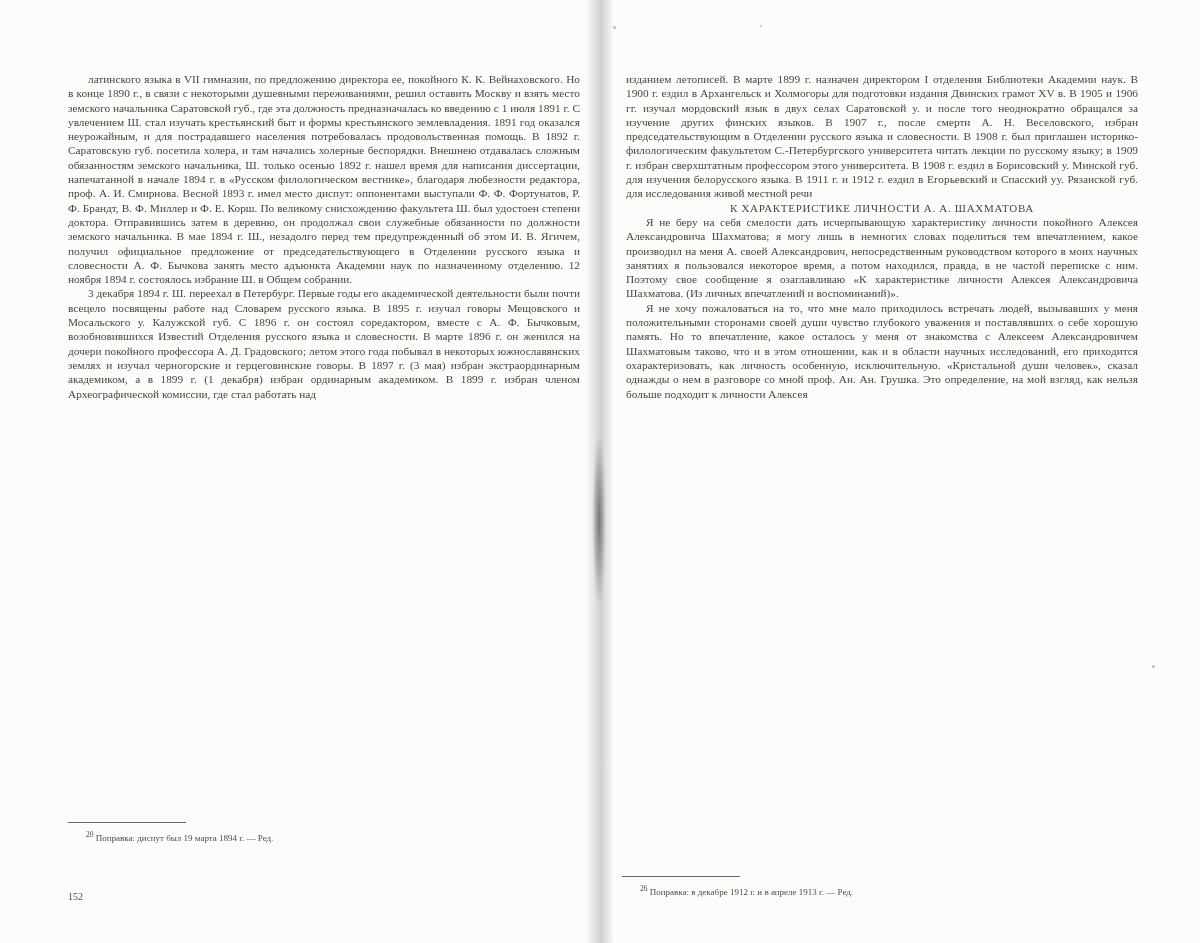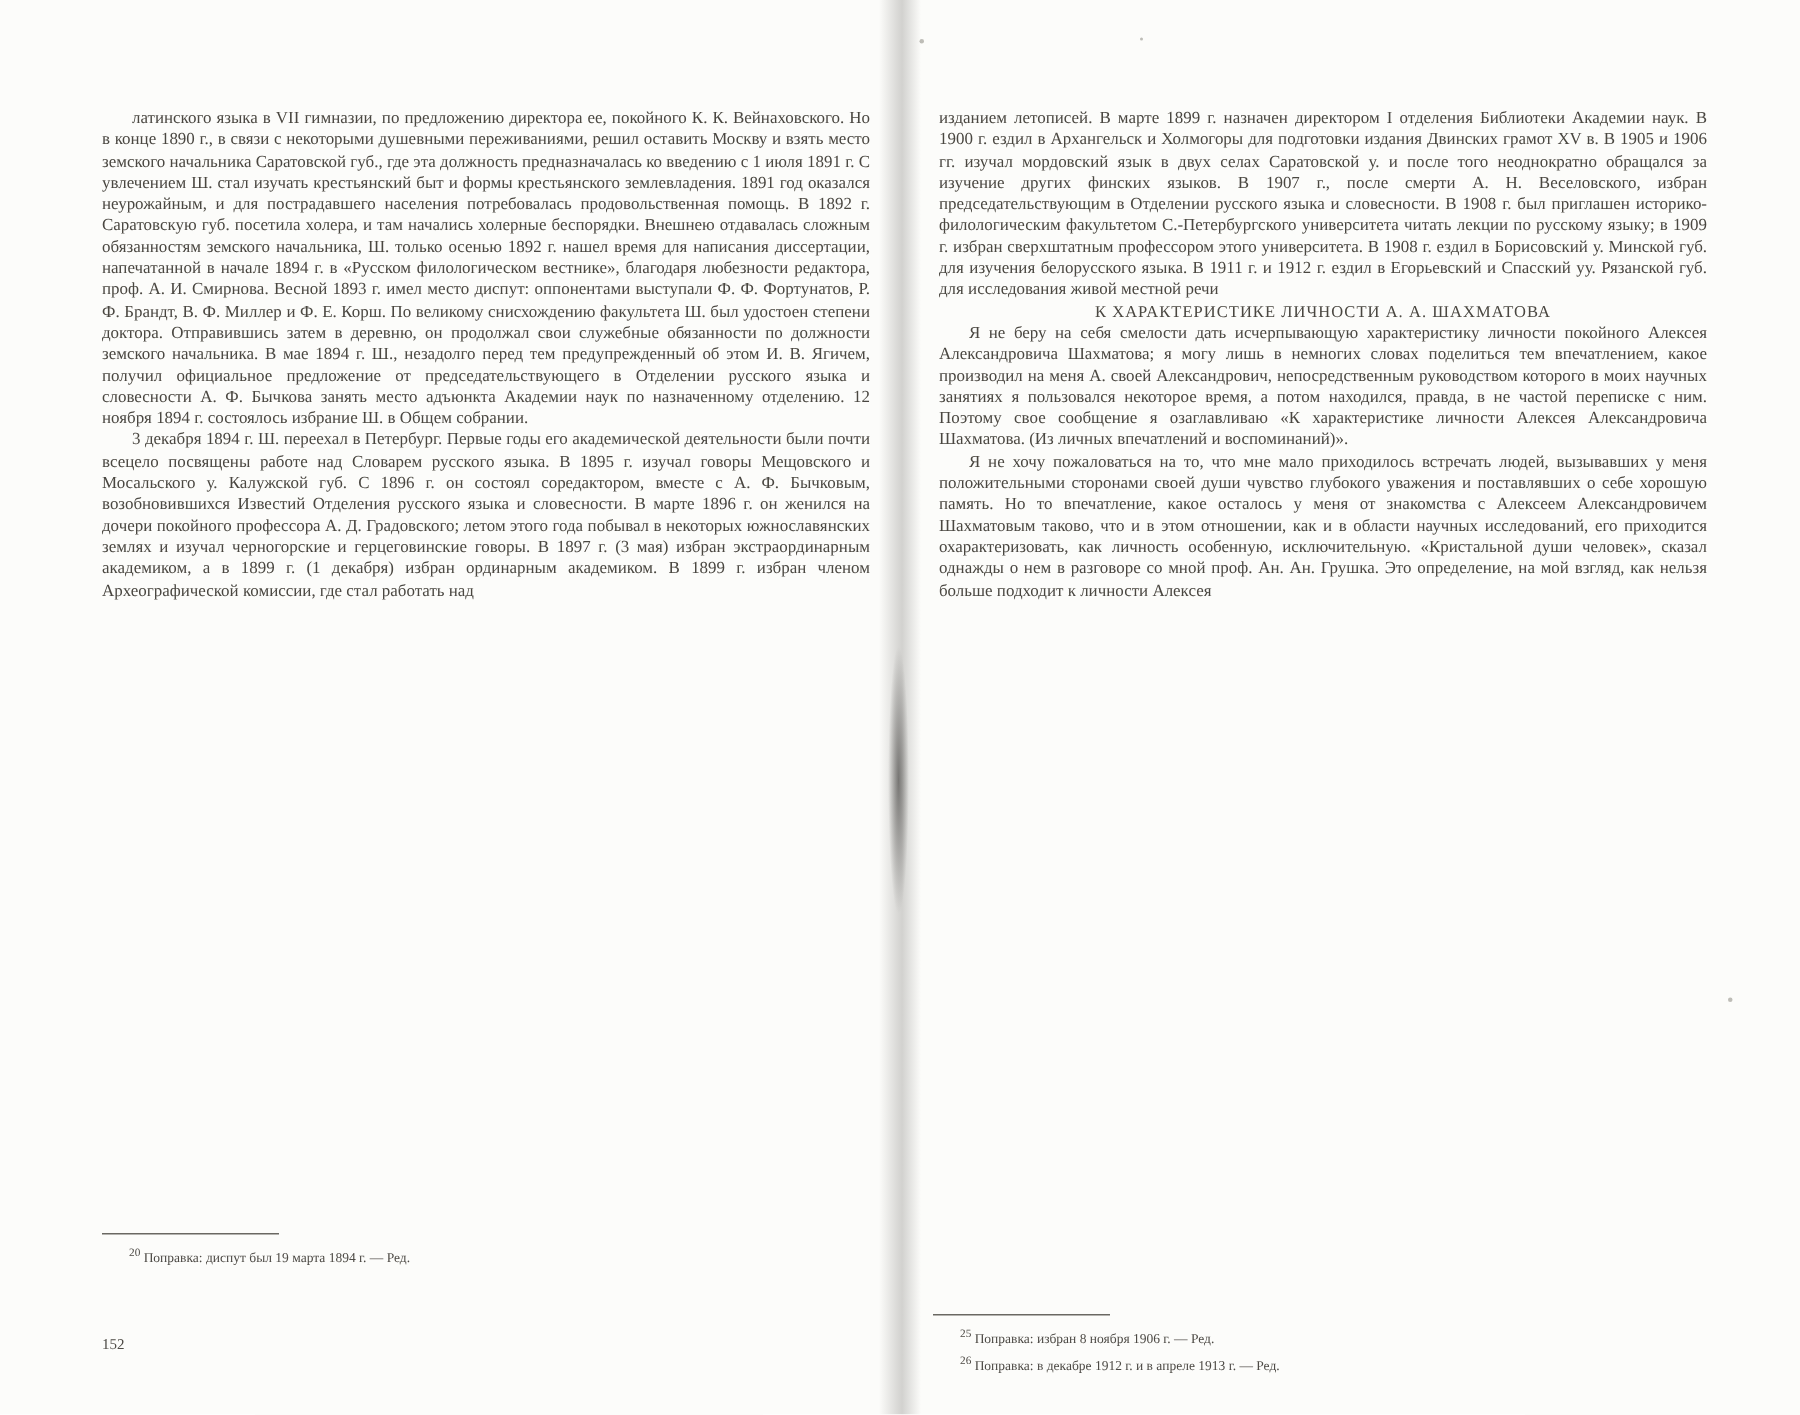--- a/index.html
+++ b/index.html
@@ -140,24 +140,20 @@
     <div class="col noise-blur">
       <p class="cont">изданием летописей. В марте 1899 г. назначен директором I отделения Библиотеки Академии наук. В 1900 г. ездил в Архангельск и Холмогоры для подготовки издания Двинских грамот XV в. В 1905 и 1906 гг. изучал мордовский язык в двух селах Саратовской у. и после того неоднократно обращался за изучение других финских языков. В 1907 г., после смерти А. Н. Веселовского, избран председательствующим в Отделении русского языка и словесности. В 1908 г. был приглашен историко-филологическим факультетом С.-Петербургского университета читать лекции по русскому языку; в 1909 г. избран сверхштатным профессором этого университета. В 1908 г. ездил в Борисовский у. Минской губ. для изучения белорусского языка. В 1911 г. и 1912 г. ездил в Егорьевский и Спасский уу. Рязанской губ. для исследования живой местной речи</p>
       <p class="section-head">К ХАРАКТЕРИСТИКЕ ЛИЧНОСТИ А. А. ШАХМАТОВА</p>
       <p>Я не беру на себя смелости дать исчерпывающую характеристику личности покойного Алексея Александровича Шахматова; я могу лишь в немногих словах поделиться тем впечатлением, какое производил на меня А. своей Александрович, непосредственным руководством которого в моих научных занятиях я пользовался некоторое время, а потом находился, правда, в не частой переписке с ним. Поэтому свое сообщение я озаглавливаю «К характеристике личности Алексея Александровича Шахматова. (Из личных впечатлений и воспоминаний)».</p>
       <p>Я не хочу пожаловаться на то, что мне мало приходилось встречать людей, вызывавших у меня положительными сторонами своей души чувство глубокого уважения и поставлявших о себе хорошую память. Но то впечатление, какое осталось у меня от знакомства с Алексеем Александровичем Шахматовым таково, что и в этом отношении, как и в области научных исследований, его приходится охарактеризовать, как личность особенную, исключительную. «Кристальной души человек», сказал однажды о нем в разговоре со мной проф. Ан. Ан. Грушка. Это определение, на мой взгляд, как нельзя больше подходит к личности Алексея</p>
     </div>
 
     <div class="footnotes noise-blur">
       <div class="fn-rule"></div>
       <p class="fn">
-        <sup>25</sup>
-        <span>Поправка: избран 8 ноября 1906 г. — Ред.</span>
-      </p>
-      <p class="fn">
         <sup>26</sup>
         <span>Поправка: в декабре 1912 г. и в апреле 1913 г. — Ред.</span>
       </p>
     </div>
 
   </div>
 
   <div class="gutter"></div>
   <div class="gutter-dark"></div>
 

